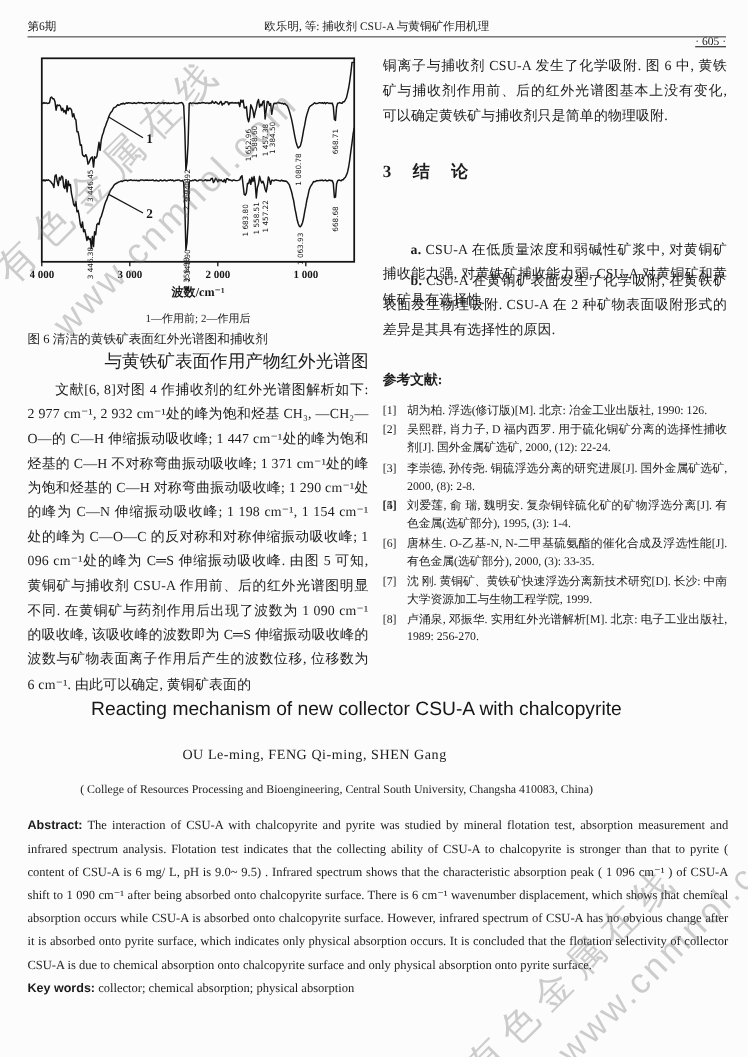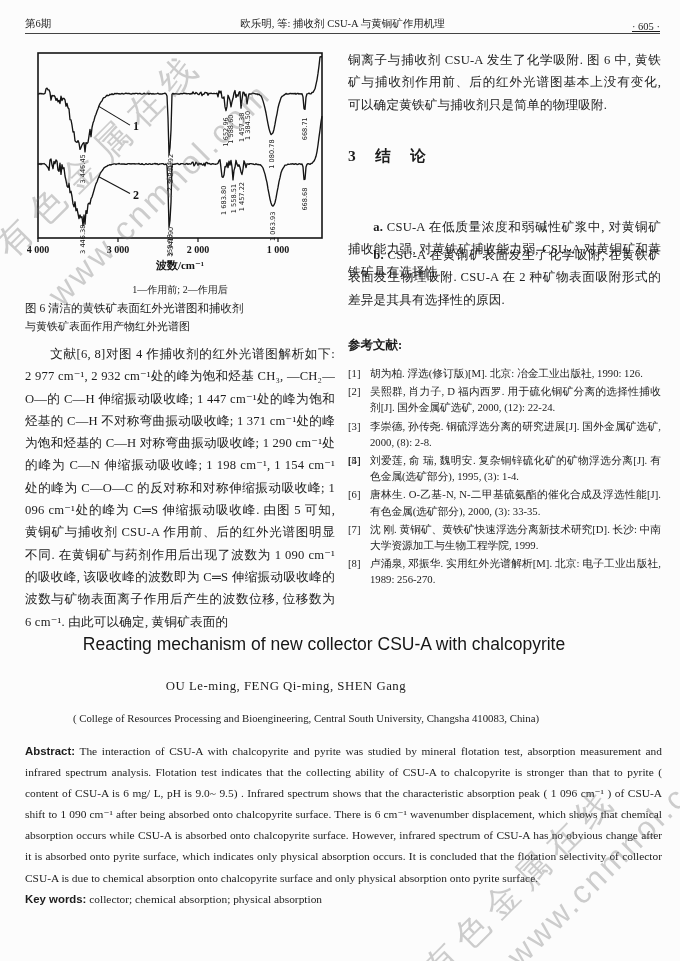--- a/index.html
+++ b/index.html
@@ -3,34 +3,34 @@
 <meta charset="utf-8">
 <style>
   html,body{margin:0;padding:0;}
   body{width:680px;height:961px;position:relative;background:#fcfcfc;overflow:hidden;
        font-family:"Liberation Serif","DejaVu Serif",serif;color:#1c1c1c;}
   .abs{position:absolute;}
   
   .hdr{top:17px;left:25px;right:20px;height:16px;font-size:10.5px;}
   .hdr .issue{position:absolute;left:0;top:0;}
   .hdr .run{position:absolute;left:0;right:0;text-align:center;top:0;}
-  .hdr .pno{position:absolute;right:0;top:4px;text-decoration:underline;}
+  .hdr .pno{position:absolute;right:0;top:16px;text-decoration:underline;}
   .hdr-rule{top:33px;left:25px;right:20px;height:0;border-top:1.5px solid #444;}
   
   .leftcol{left:25px;width:310px;}
   .rightcol{left:348px;width:313px;}
   .para{font-size:12.6px;line-height:22.3px;text-align:justify;letter-spacing:.2px;}
   .indent{text-indent:2em;}
   .b{font-weight:bold;}
   
   #figwrap{top:48px;left:27px;width:306px;}
   #ir-svg{display:block;}
   .figlegend{top:283px;left:25px;width:310px;text-align:center;font-size:10px;}
   .figcap1{top:301px;left:25px;width:310px;text-align:left;font-size:11.5px;}
-  .figcap2{top:319px;left:25px;width:310px;text-align:left;font-size:11px;}
+  .figcap2{top:319px;left:25px;width:310px;text-align:right;font-size:16px;}
   #left-para{top:343px;}
   
   #right-top{top:49px;}
   #sec-head{top:146px;left:348px;font-size:15.5px;font-weight:bold;letter-spacing:2px;}
   #con-a{top:184px;margin-top:32px;}
   #con-b{top:244px;}
   #refs-head{top:337px;left:348px;font-size:12.5px;font-weight:bold;}
   #refs{top:365px;}
   .ref{position:relative;padding-left:22px;font-size:10.7px;line-height:16.2px;
        text-align:justify;margin-bottom:2px;}

